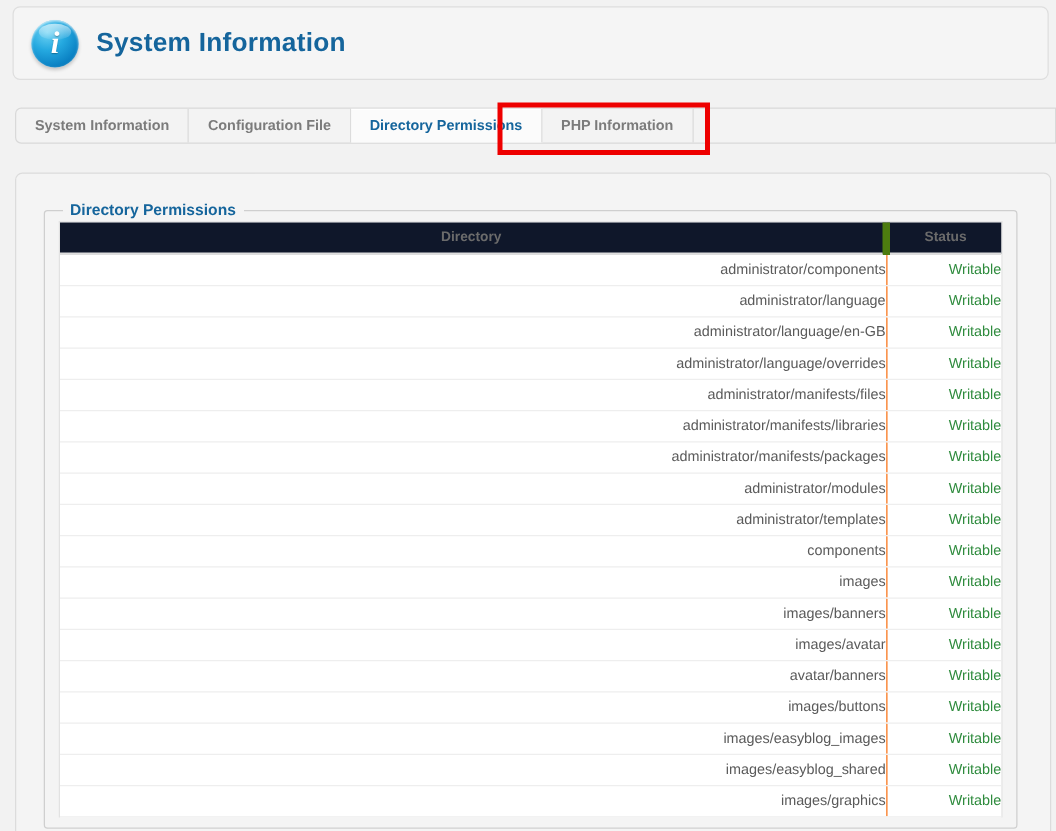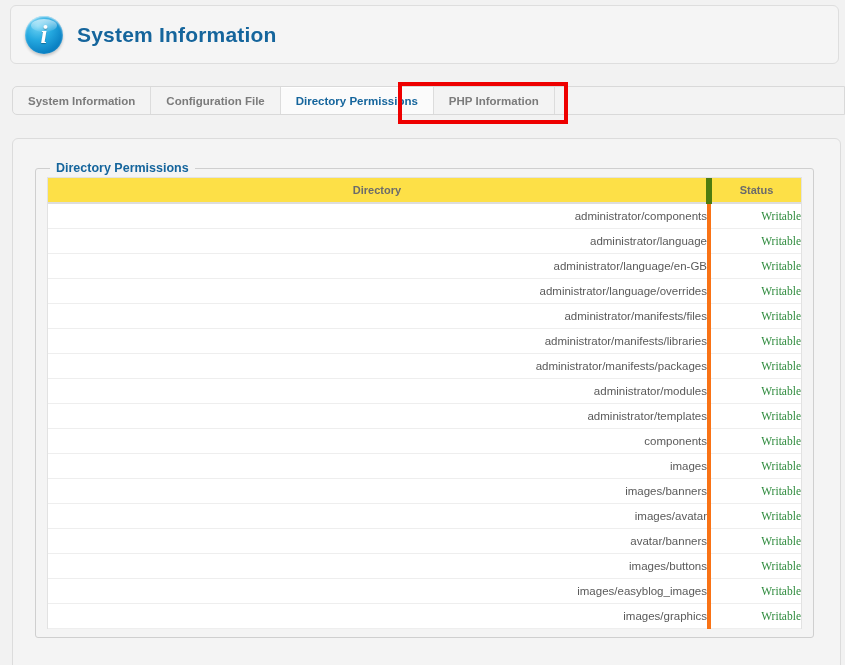--- a/index.html
+++ b/index.html
@@ -164,21 +164,21 @@
     border: 1px solid #e2e2e2;
     border-bottom: none;
   }
   table.dirtable {
     width: 100%;
     border-collapse: collapse;
     table-layout: fixed;
     background: #ffffff;
   }
   table.dirtable th {
-    background: #fde047;
+    background: #0f172a;
     border-bottom: 2px solid #dddddd;
     font-size: 11px;
     font-weight: bold;
     color: #6b6b6b;
     height: 24px;
     padding: 0;
     text-align: center;
   }
   table.dirtable th.col-dir { width: 658px; }
   table.dirtable th.col-status { width: 89px; border-left: 6px solid #4d7c0f; }
@@ -188,24 +188,23 @@
     padding: 0 0 0 10px;
     border-bottom: 1px solid #eeeeee;
     font-size: 11.5px;
     color: #5a5a5a;
     vertical-align: middle;
     white-space: nowrap;
     overflow: hidden;
     text-align: right;
   }
   table.dirtable td.status-cell {
-    border-left: 4px solid #f97316;
+    border-left: 1px solid #f97316;
     color: #2e8b3d;
     padding-left: 12px;
-    font-family: Liberation Serif, serif;
   }
 </style>
 </head>
 <body>
 
 <div class="page-header">
   <div class="info-icon">
     <span class="glyph">i</span>
   </div>
   <div class="page-title">System Information</div>
@@ -290,20 +289,24 @@
             </tr>
             <tr>
               <td class="dir-cell">images/buttons</td>
               <td class="status-cell" style="color: rgb(46, 139, 61);">Writable</td>
             </tr>
             <tr>
               <td class="dir-cell">images/easyblog_images</td>
               <td class="status-cell" style="color: rgb(46, 139, 61);">Writable</td>
             </tr>
             <tr>
+              <td class="dir-cell">images/easyblog_shared</td>
+              <td class="status-cell" style="color: rgb(46, 139, 61);">Writable</td>
+            </tr>
+            <tr>
               <td class="dir-cell">images/graphics</td>
               <td class="status-cell" style="color: rgb(46, 139, 61);">Writable</td>
             </tr>
           </tbody>
       </table>
     </div>
   </fieldset>
 </div>
 
 </body></html>

